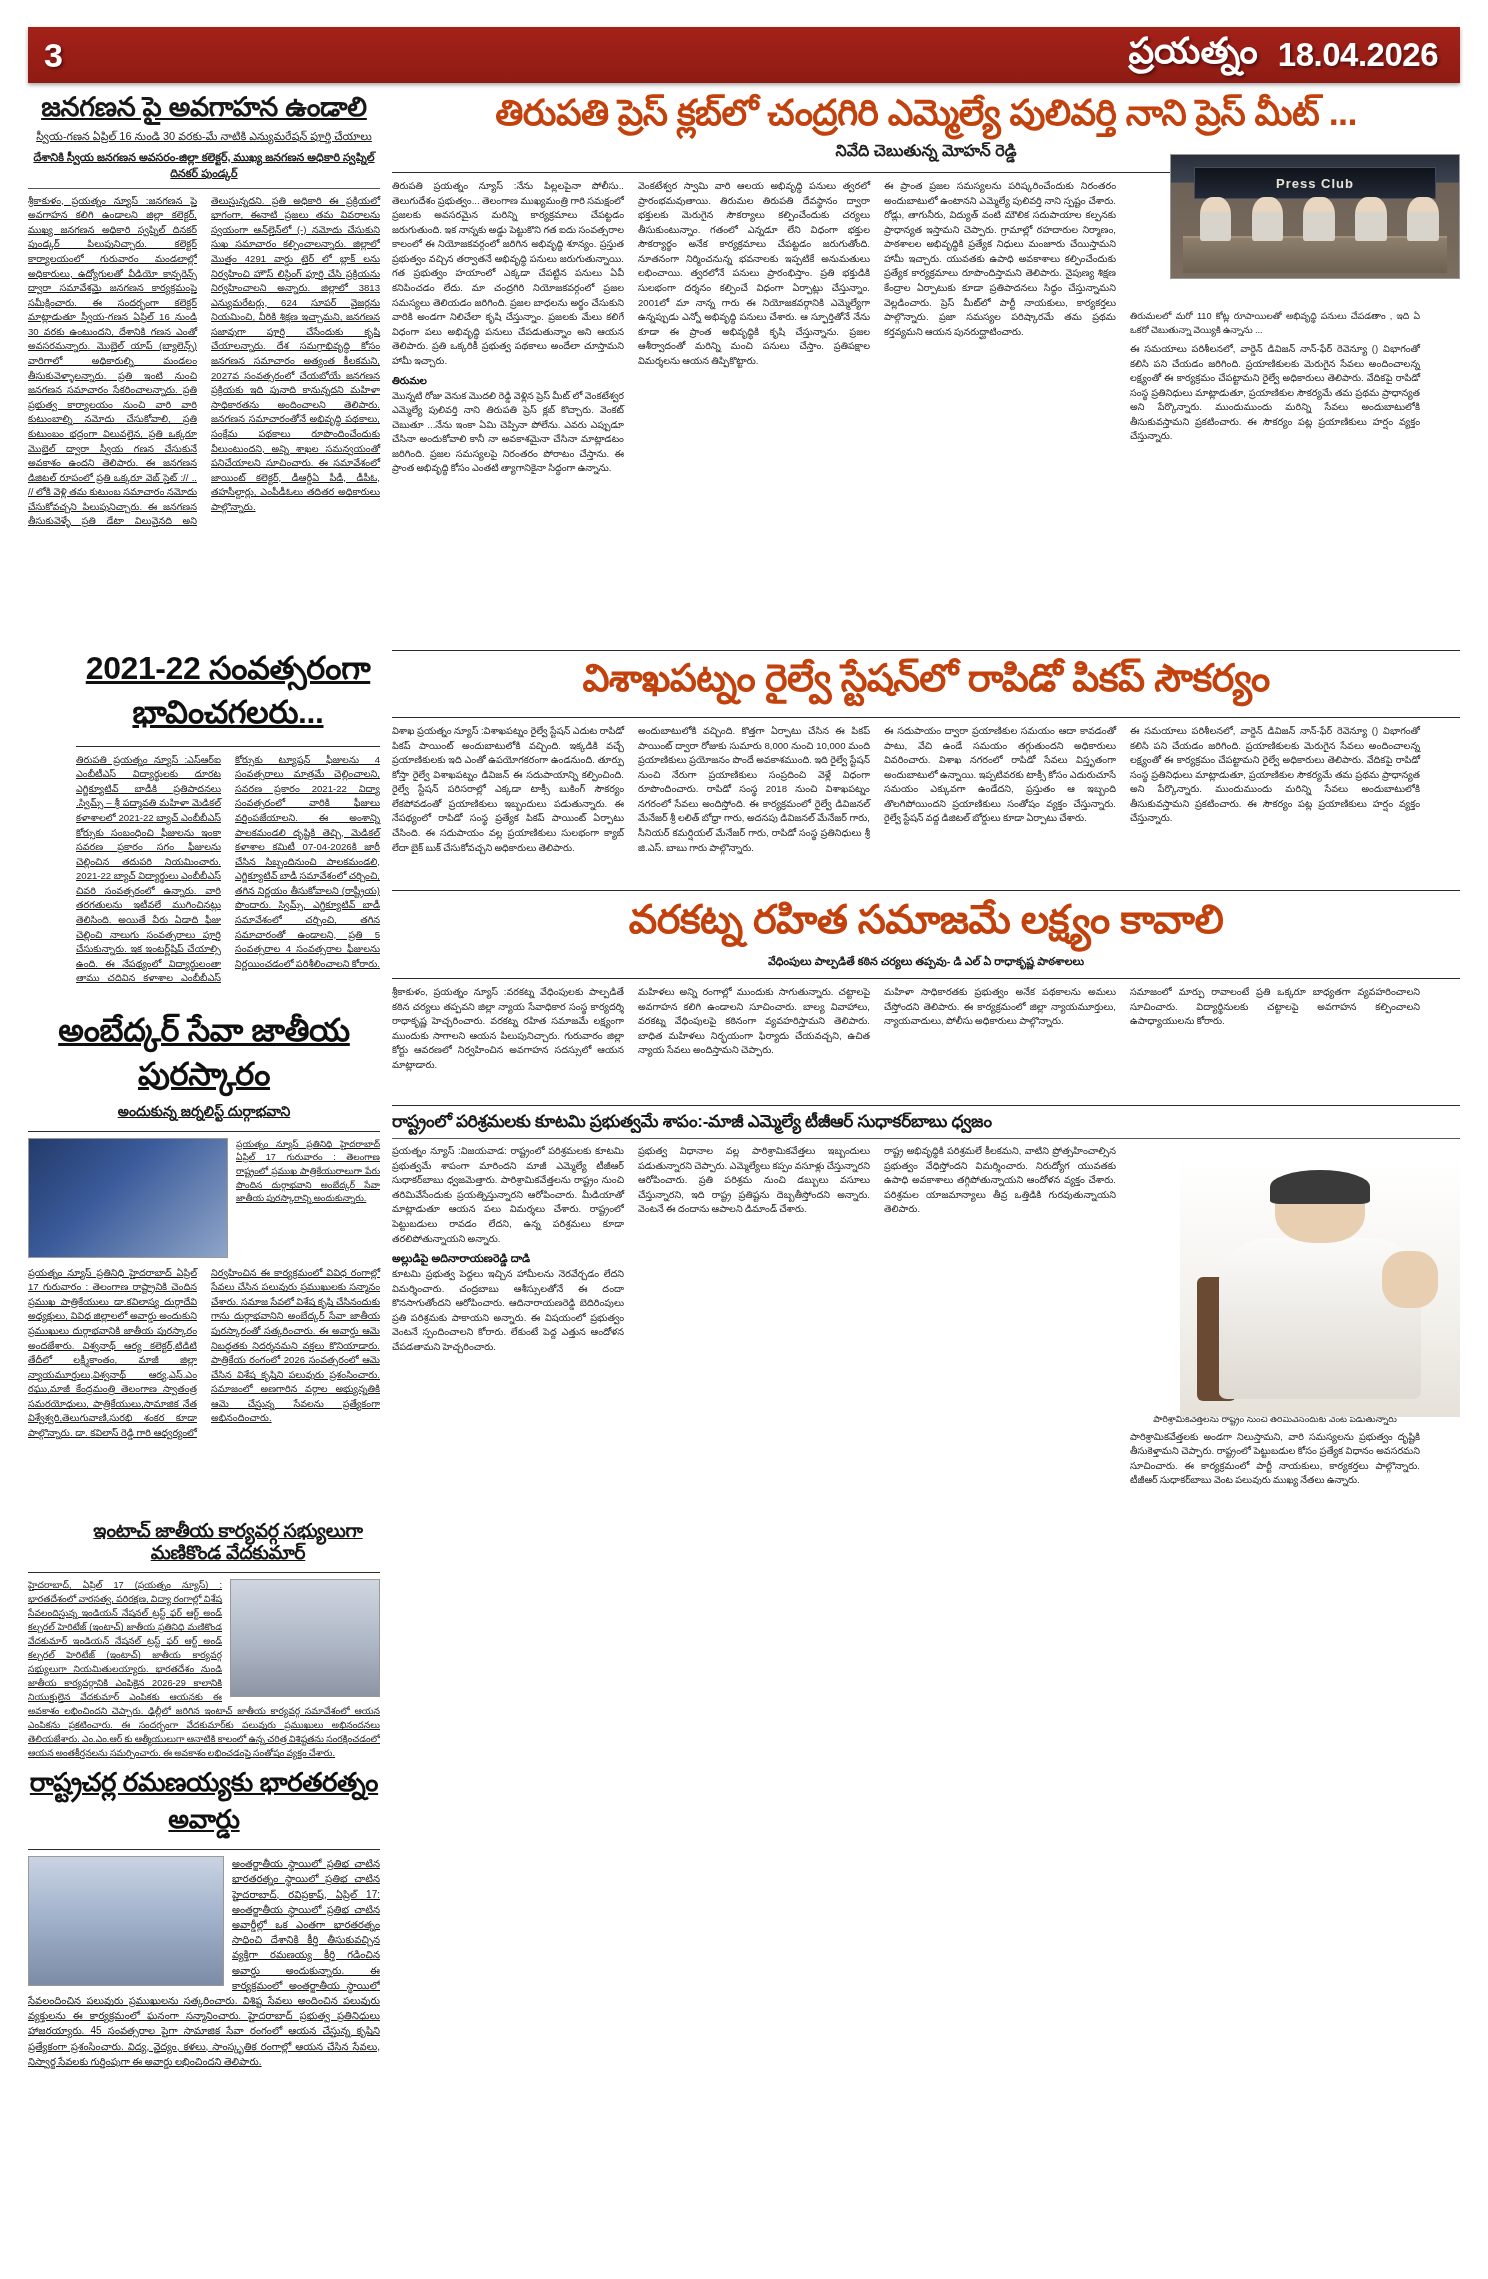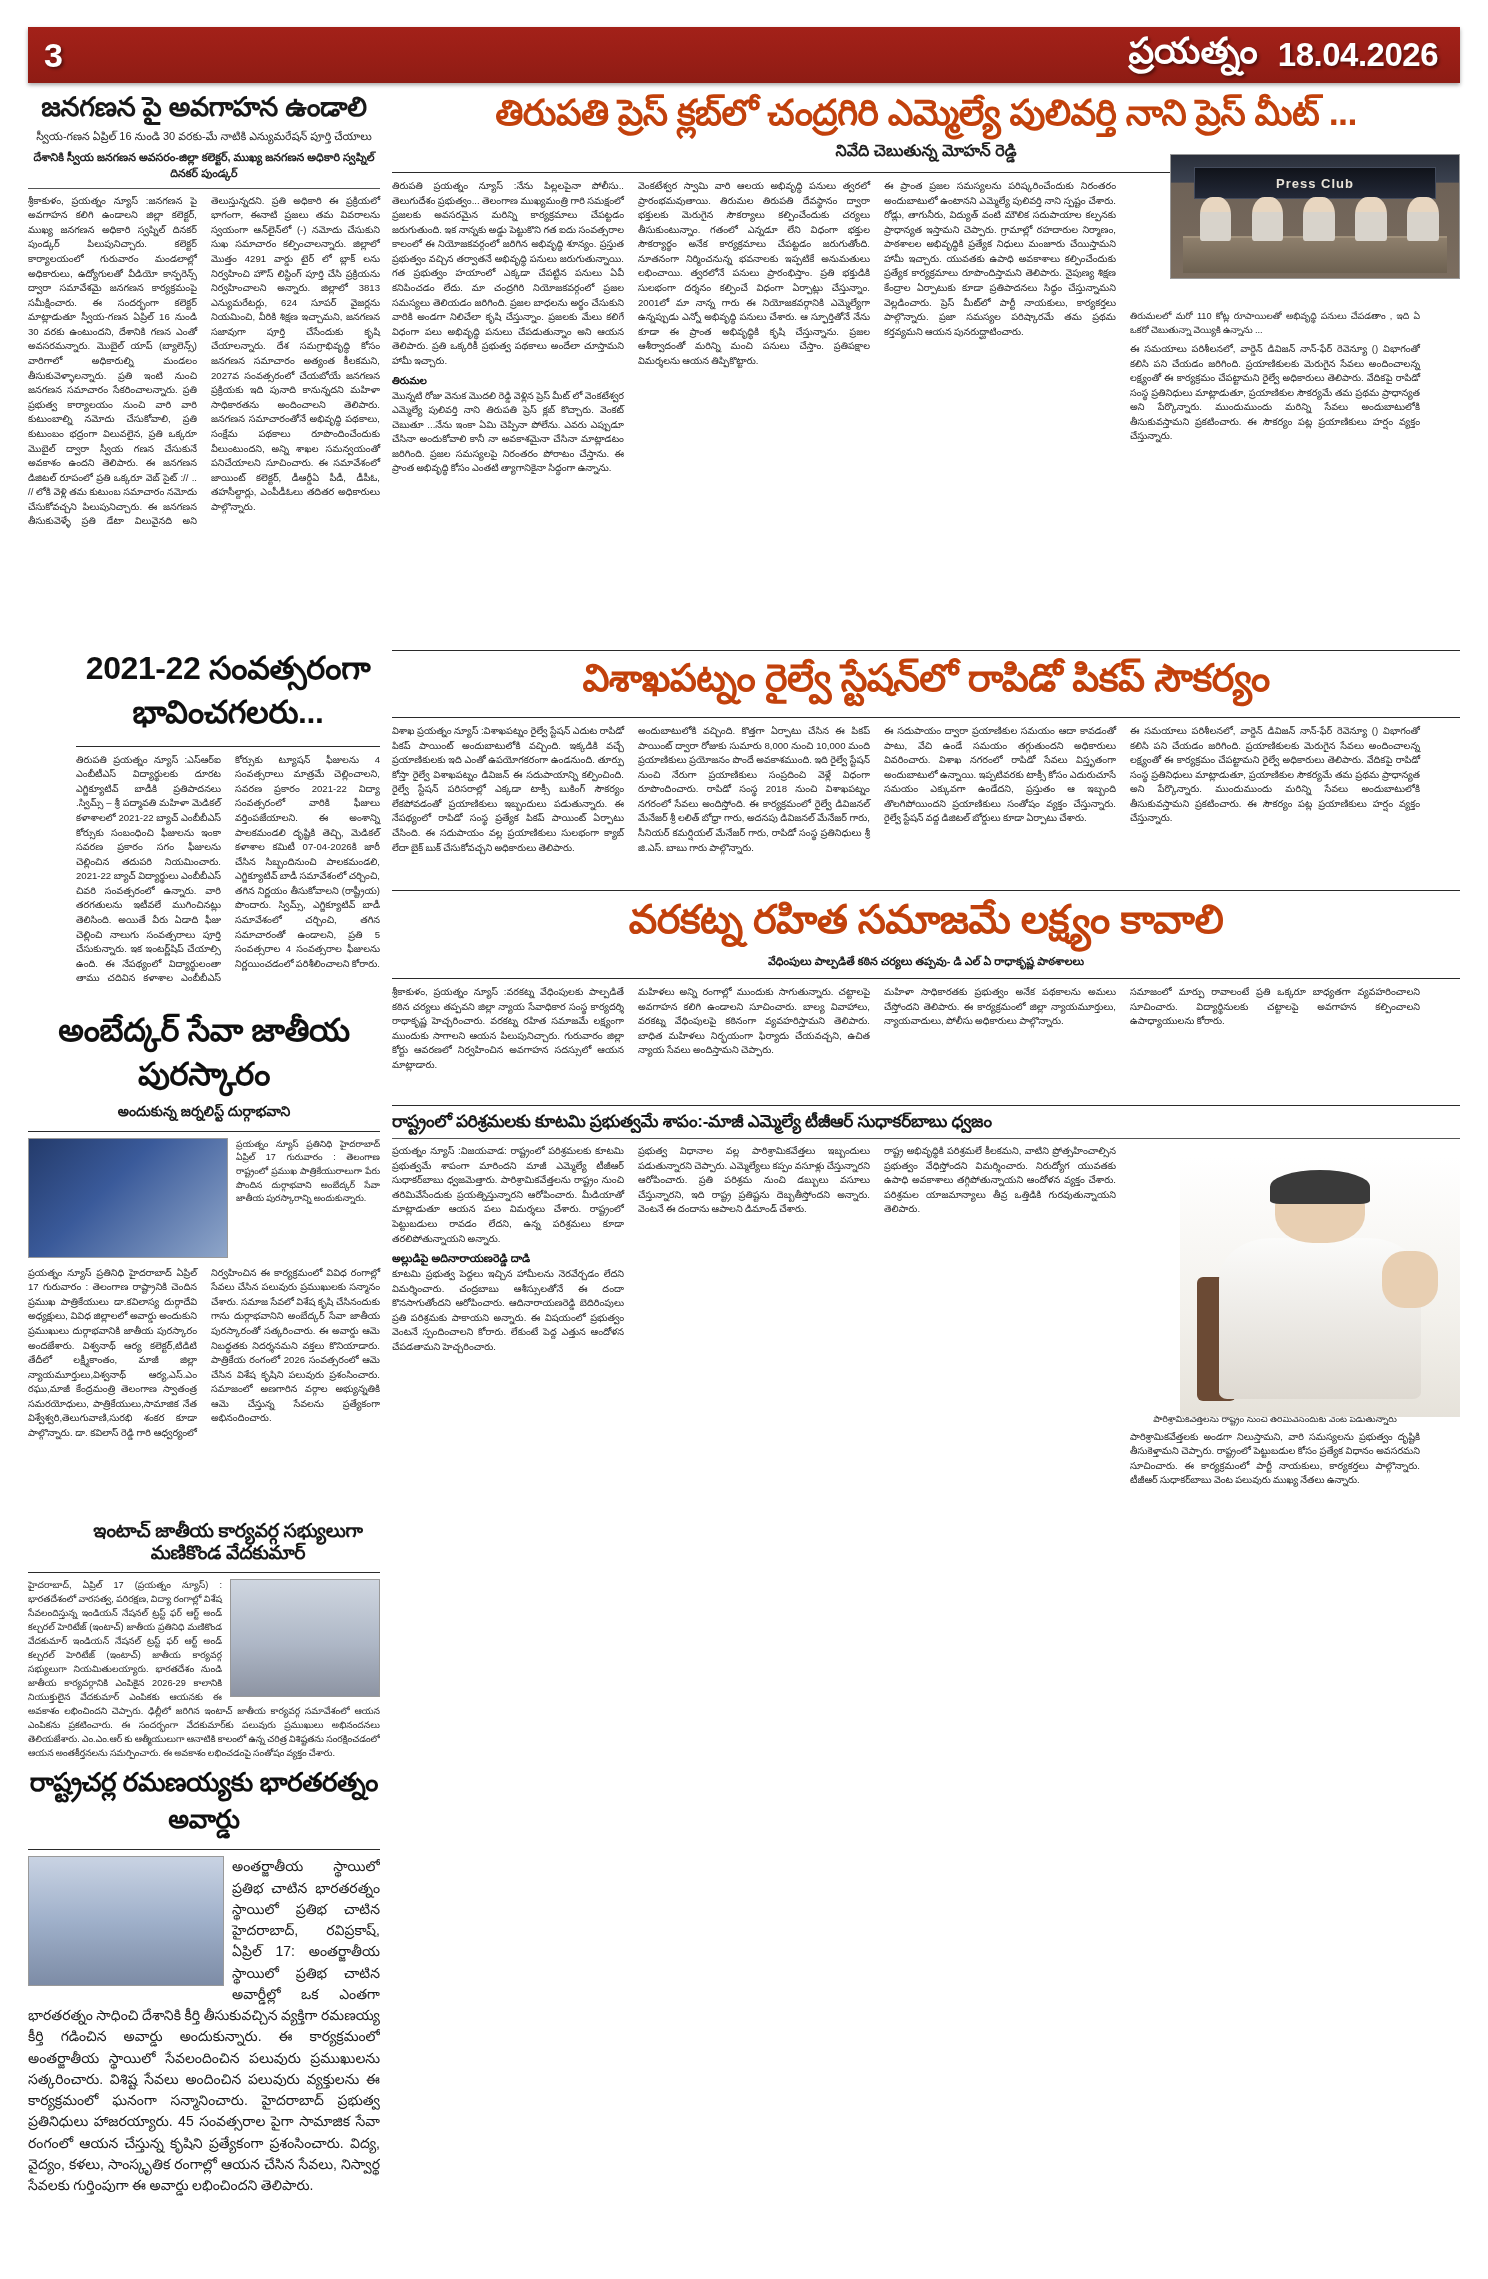--- a/index.html
+++ b/index.html
@@ -34,21 +34,21 @@
   }
   .mh-date{
     color:#fff; font-weight:bold; font-size:33px; margin-right:22px;
     text-shadow:2px 2px 3px rgba(0,0,0,.45); letter-spacing:-.5px;
   }
 
   
   .page{ position:absolute; left:28px; top:92px; width:1432px; height:2170px; }
 
   .col { position:absolute; }
-  .colL { left:0;    width:352px; }
+  .colL { left:0;    width:352px;text-decoration:underline; }
 
   
   .hl1{ font-size:27px; font-weight:bold; text-align:center; line-height:1.18; letter-spacing:-.3px; color:#1a1a1a; }
   .hl-big{ font-size:32px; font-weight:bold; text-align:center; letter-spacing:-.4px; }
   .hl-xl{ font-size:36px; font-weight:bold; text-align:center; color:#c2410c; letter-spacing:-.6px; }
   .sub{ font-size:11px; text-align:center; line-height:1.45; margin-top:5px; color:#222; }
   .sub-b{ font-weight:bold; }
   .kicker{ font-size:14px; font-weight:bold; text-align:center; color:#1a1a1a; margin-top:3px;}
   .byline{ font-size:16px; font-weight:bold; text-align:center; color:#222; margin-top:0; }
 
@@ -212,21 +212,21 @@
           <div class="figs">
               <i></i>
               <i></i>
               <i></i>
               <i></i>
               <i></i>
               <i></i>
               <i></i>
             </div>
         </div>
-        <div class="body-txt" style="font-size:14px;">అంతర్జాతీయ స్థాయిలో ప్రతిభ చాటిన
+        <div class="body-txt" style="font-size:10px;">అంతర్జాతీయ స్థాయిలో ప్రతిభ చాటిన
 భారతరత్నం స్థాయిలో ప్రతిభ చాటిన హైదరాబాద్, రవిప్రకాష్, ఏప్రిల్ 17: అంతర్జాతీయ స్థాయిలో ప్రతిభ చాటిన అవార్డీల్లో ఒక ఎంతగా భారతరత్నం సాధించి దేశానికి కీర్తి తీసుకువచ్చిన వ్యక్తిగా రమణయ్య కీర్తి గడించిన అవార్డు అందుకున్నారు. ఈ కార్యక్రమంలో అంతర్జాతీయ స్థాయిలో సేవలందించిన పలువురు ప్రముఖులను సత్కరించారు. విశిష్ట సేవలు అందించిన పలువురు వ్యక్తులను ఈ కార్యక్రమంలో ఘనంగా సన్మానించారు. హైదరాబాద్ ప్రభుత్వ ప్రతినిధులు హాజరయ్యారు. 45 సంవత్సరాల పైగా సామాజిక సేవా రంగంలో ఆయన చేస్తున్న కృషిని ప్రత్యేకంగా ప్రశంసించారు. విద్య, వైద్యం, కళలు, సాంస్కృతిక రంగాల్లో ఆయన చేసిన సేవలు, నిస్వార్థ సేవలకు గుర్తింపుగా ఈ అవార్డు లభించిందని తెలిపారు.</div>
       </div>
       <div class="clear"></div>
     </div>
   </div>
 
   <div class="col" style="left:364px; top:0; width:1068px;">
     <div class="hl-xl">తిరుపతి ప్రెస్ క్లబ్‌లో చంద్రగిరి ఎమ్మెల్యే పులివర్తి నాని ప్రెస్ మీట్ ...</div>
     <div class="byline">నివేది చెబుతున్న మోహన్ రెడ్డి</div>
     <div class="rule"></div>

